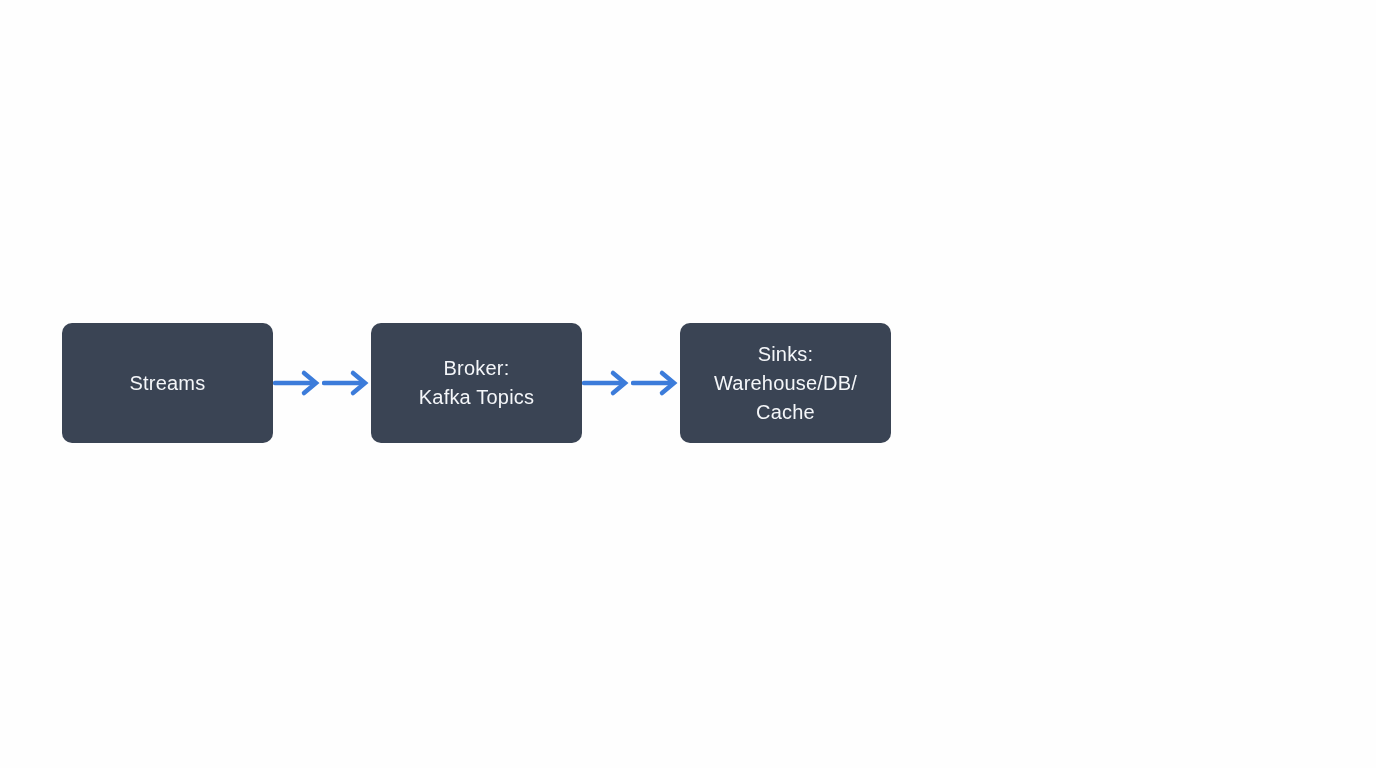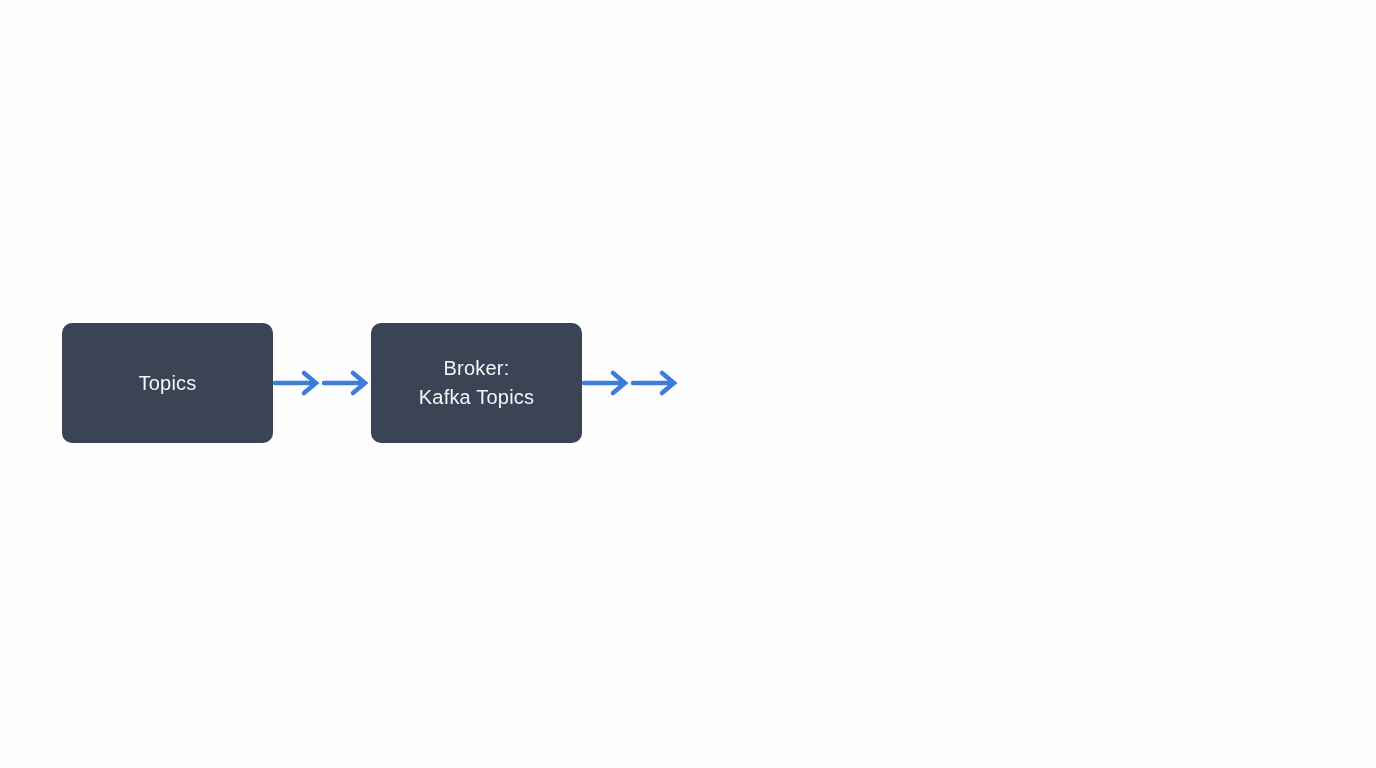--- a/index.html
+++ b/index.html
@@ -62,21 +62,21 @@
     stroke-linejoin: miter;
   }
 </style>
 </head>
 <body>
 
 <div class="canvas">
   <div class="flow-row">
 
     <div class="node">
-      <span class="node-label">Topics</span>
+      <span class="node-label">Streams</span>
     </div>
 
     <svg class="arrow" viewBox="0 0 49 30">
       <line x1="2" y1="15" x2="40" y2="15"></line>
       <polyline points="31,5 43,15 31,25"></polyline>
     </svg>
 
 
     <svg class="arrow" viewBox="0 0 49 30">
       <line x1="2" y1="15" x2="40" y2="15"></line>
@@ -92,15 +92,20 @@
       <line x1="2" y1="15" x2="40" y2="15"></line>
       <polyline points="31,5 43,15 31,25"></polyline>
     </svg>
 
 
     <svg class="arrow" viewBox="0 0 49 30">
       <line x1="2" y1="15" x2="40" y2="15"></line>
       <polyline points="31,5 43,15 31,25"></polyline>
     </svg>
 
+    <div class="node">
+      <span class="node-label">Sinks:
+Warehouse/DB/
+Cache</span>
+    </div>
 
   </div>
 </div>
 
 </body></html>

